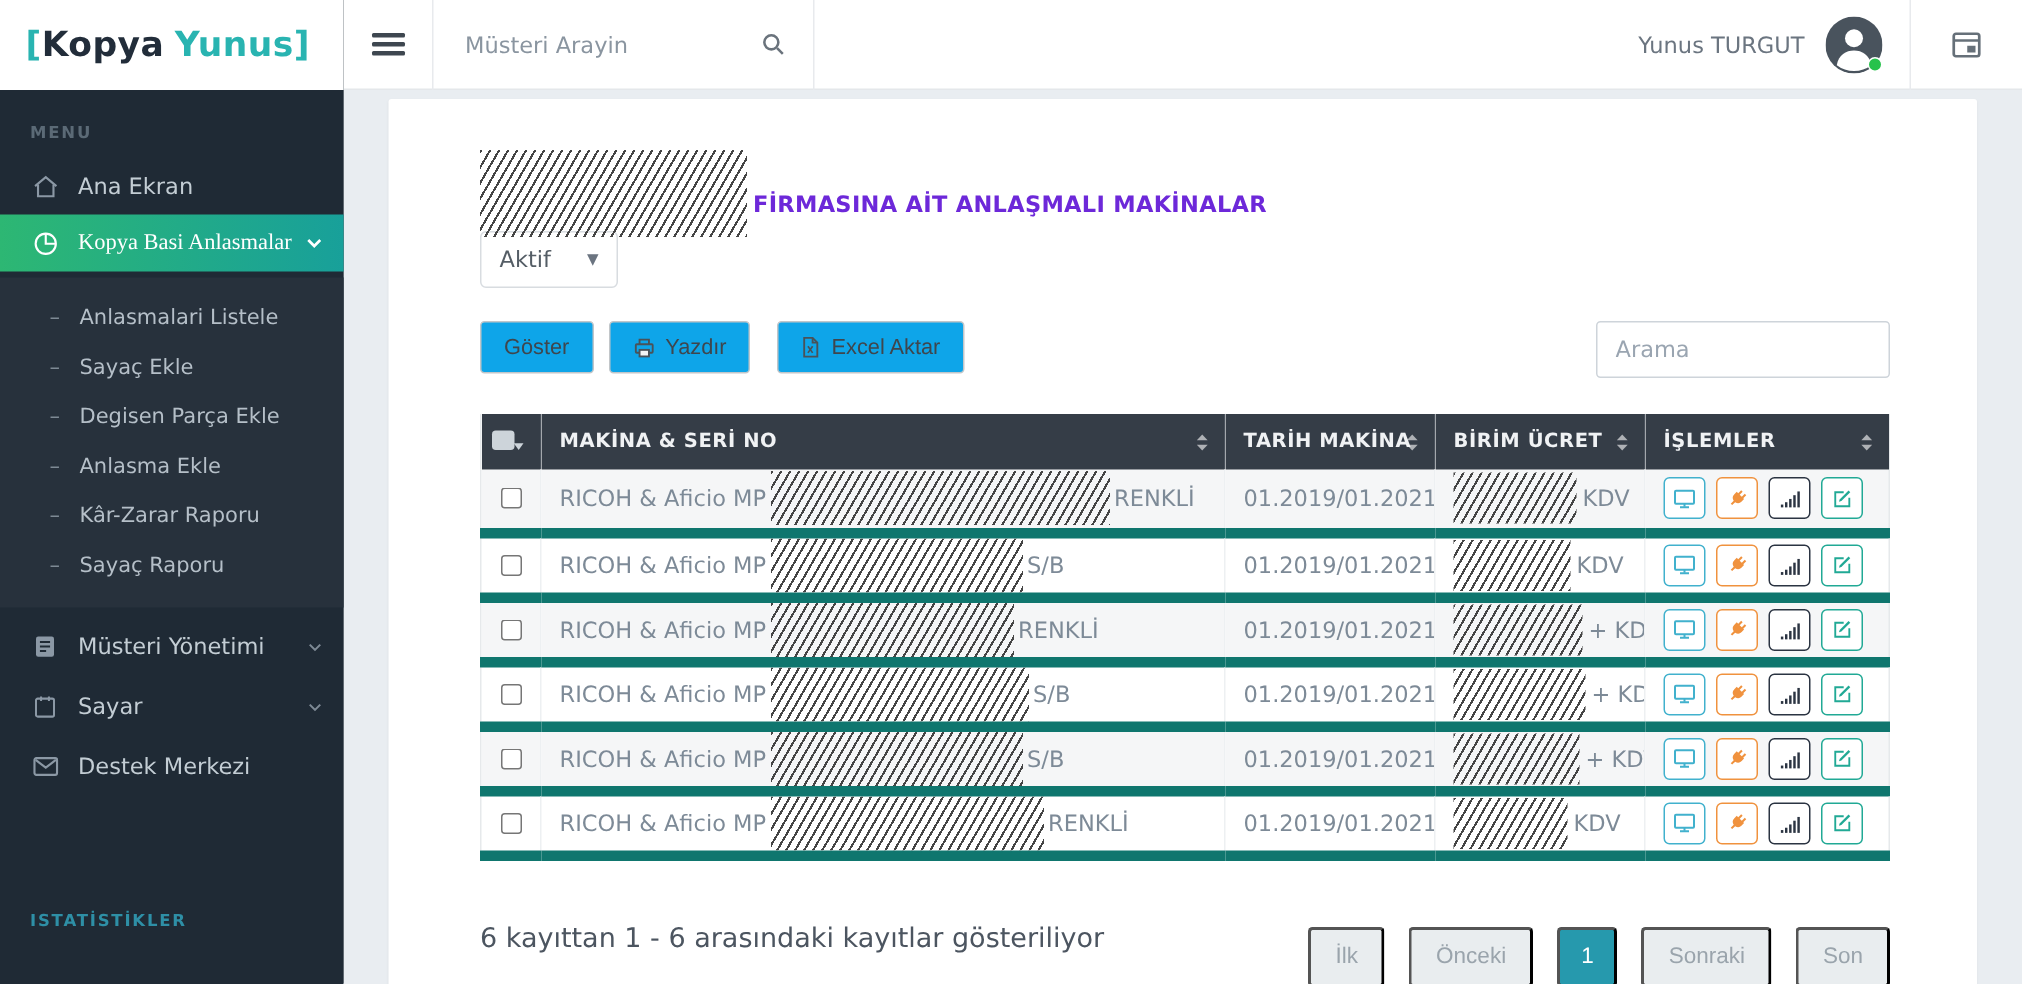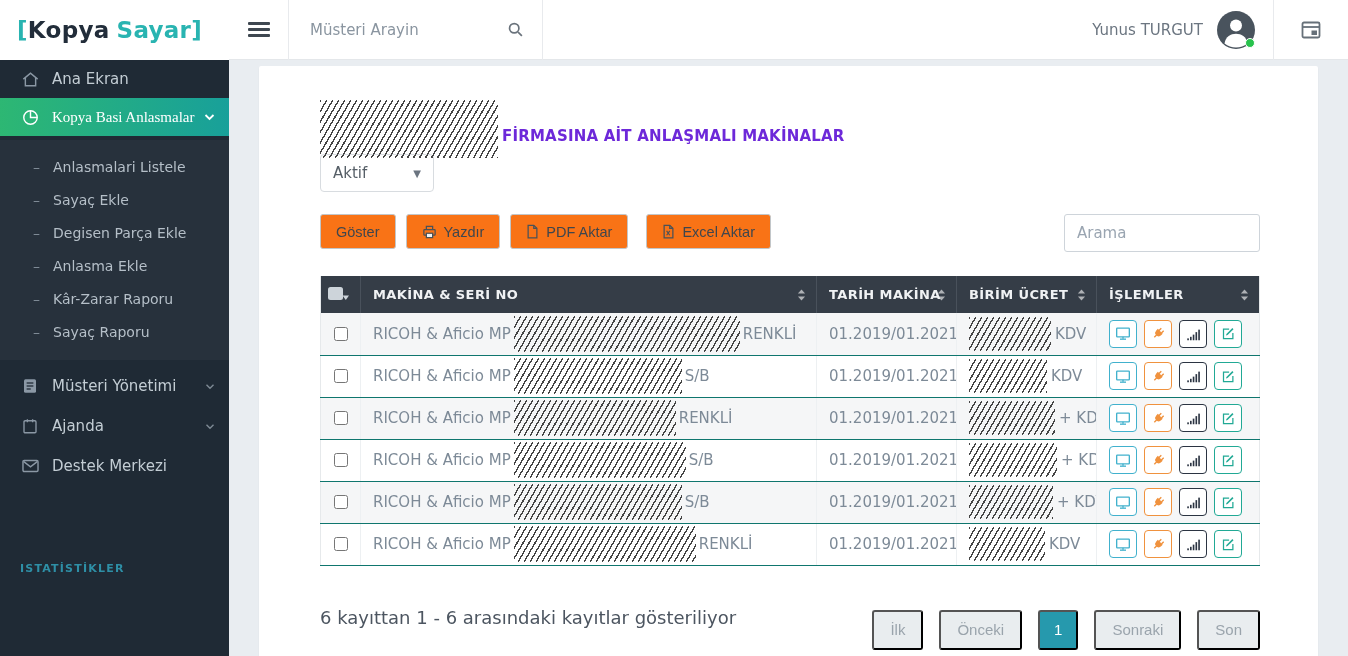--- a/index.html
+++ b/index.html
@@ -61,46 +61,46 @@
   .main { position:fixed; left:229px; top:60px; right:0; bottom:0; overflow:hidden;
     background:#e9edf1; }
   .card { margin:6px 30px 0; height:640px; background:#fff; border-radius:2px;
     padding:34px 58px 0 61px; box-shadow:0 1px 2px rgba(0,0,0,.05); }
 
   .title-row { display:flex; align-items:flex-end; height:58px; }
   .title-redact { width:178px; height:58px; margin-right:4px; }
   .page-title { font-size:15px; font-weight:bold; color:#6d28d9; letter-spacing:.2px;
     padding-bottom:13px; white-space:nowrap; }
 
-  .filter-select { margin-top:-4px; width:114px; height:38px; border:1px solid #d8dce0;
+  .filter-select { margin-top:-4px; width:92px; height:38px; border:1px solid #d8dce0;
     border-radius:4px; display:flex; align-items:center; justify-content:space-between;
     padding:0 12px; font-size:15px; color:#555e66; background:#fff; cursor:pointer; }
   .filter-select .caret { color:#6b7480; font-size:10px; }
 
   .toolbar-row { margin-top:22px; display:flex; align-items:flex-start; }
   .tbtn { height:35px; display:inline-flex; align-items:center; padding:0 15px; margin-right:10px;
-    background:#f97316; border:1px solid #c2c6c9; border-radius:3px; font-size:14.5px;
+    background:#0ea5e9; border:1px solid #c2c6c9; border-radius:3px; font-size:14.5px;
     color:#3f464d; cursor:pointer; white-space:nowrap; }
   .tbtn .bico { display:flex; margin-right:7px; color:#4a5258; }
   .tbtn.excel { margin-left:8px; }
   .arama { margin-left:auto; width:196px; height:38px; border:1px solid #ced4da; border-radius:3px;
     padding:0 12px; font-size:15px; color:#4a5560; outline:none; font-family:inherit; }
   .arama::placeholder { color:#9aa5b1; }
 
   
   table.grid { margin-top:24px; width:939px; border-collapse:collapse; table-layout:fixed; }
   .grid thead th { background:var(--table_header_bg,#353d47); color:#f0f2f4; font-size:13px;
     font-weight:bold; letter-spacing:.4px; height:37px; text-align:left; padding:0 12px;
     border-right:1px solid #49515b; position:relative; cursor:pointer; }
   .grid thead th:last-child { border-right:none; }
   .grid thead th .sort { position:absolute; right:10px; top:50%; transform:translateY(-50%);
     display:flex; }
   .grid tbody tr:nth-child(odd) { background:#f5f6f7; }
   .grid tbody tr:nth-child(even) { background:#fff; }
-  .grid td { height:42px; border-bottom:1px solid #0f766e; border-right:1px solid #edf0f2;
+  .grid td { height:42px; border-bottom:7px solid #0f766e; border-right:1px solid #edf0f2;
     font-size:15px; color:#7d8a97; padding:0 12px; overflow:hidden; white-space:nowrap; }
   .grid td:last-child { border-right:none; }
   .grid tr td:first-child, .grid tr th:first-child { border-left:1px solid #e6e9eb; }
   .grid tr td:last-child, .grid tr th:last-child { border-right:1px solid #e6e9eb; }
   .cell-flex { display:flex; align-items:center; }
   .m-redact { height:36px; margin:0 3px; flex:none; }
   .p-redact { height:34px; margin-right:4px; flex:none; }
   .chk { width:14px; height:14px; margin:0 auto; display:block; cursor:pointer; }
   .acts { display:flex; gap:7px; }
   .act { width:28px; height:28px; border-radius:4px; background:#fff; display:flex;
@@ -125,24 +125,25 @@
 
   svg { display:block; }
 </style>
 </head>
 <body>
 
 <aside class="sidebar">
   <div class="logo">
     <span class="br">[</span>
       <span class="p1">Kopya</span>
-      <span class="p2">Sayar</span>
+      <span class="p2">Yunus</span>
       <span class="br">]</span>
   </div>
 
+  <div class="side-section">MENU</div>
 
   <div class="side-item">
     <span class="s-icon">
       <svg width="19" height="19" viewBox="0 0 24 24" fill="none" stroke="currentColor" stroke-width="1.8">
           <path d="M3 11.5 12 4l9 7.5"></path>
           <path d="M5.5 10v10h13V10"></path>
         </svg>
     </span>
     <span>Ana Ekran</span>
   </div>
@@ -210,21 +211,21 @@
 
 
   <div class="side-item lower">
     <span class="s-icon">
       <svg width="18" height="18" viewBox="0 0 24 24" fill="none" stroke="currentColor" stroke-width="1.8">
           <rect x="4" y="5" width="16" height="16" rx="1.5"></rect>
           <line x1="8.5" y1="3" x2="8.5" y2="7"></line>
           <line x1="15.5" y1="3" x2="15.5" y2="7"></line>
         </svg>
     </span>
-    <span>Ajanda</span>
+    <span>Sayar</span>
     <span class="chev">
       <svg width="10" height="7" viewBox="0 0 11 8" fill="none" stroke="currentColor" stroke-width="1.6">
           <path d="M1.5 2 5.5 6 9.5 2"></path>
         </svg>
     </span>
   </div>
 
   <div class="side-item lower">
     <span class="s-icon">
       <svg width="19" height="16" viewBox="0 0 24 20" fill="none" stroke="currentColor" stroke-width="1.8">
@@ -297,29 +298,20 @@
       </button>
       <button class="tbtn">
         <span class="bico">
           <svg width="15" height="14" viewBox="0 0 24 22" fill="none" stroke="currentColor" stroke-width="2">
               <path d="M7 7V2h10v5"></path>
               <rect x="3" y="7" width="18" height="9" rx="1"></rect>
               <rect x="7" y="13" width="10" height="7" fill="#f3f4f4"></rect>
             </svg>
         </span>
         <span>Yazdır</span>
-      </button>
-      <button class="tbtn">
-        <span class="bico">
-          <svg width="13" height="15" viewBox="0 0 20 24" fill="none" stroke="currentColor" stroke-width="2">
-              <path d="M3 2h9l5 5v15H3z"></path>
-              <path d="M12 2v5h5"></path>
-            </svg>
-        </span>
-        <span>PDF Aktar</span>
       </button>
       <button class="tbtn excel">
         <span class="bico">
           <svg width="13" height="15" viewBox="0 0 20 24" fill="none" stroke="currentColor" stroke-width="2">
               <path d="M3 2h9l5 5v15H3z"></path>
               <path d="M12 2v5h5"></path>
               <path d="M7 11l5 7M12 11l-5 7" stroke-width="1.8"></path>
             </svg>
         </span>
         <span>Excel Aktar</span>

